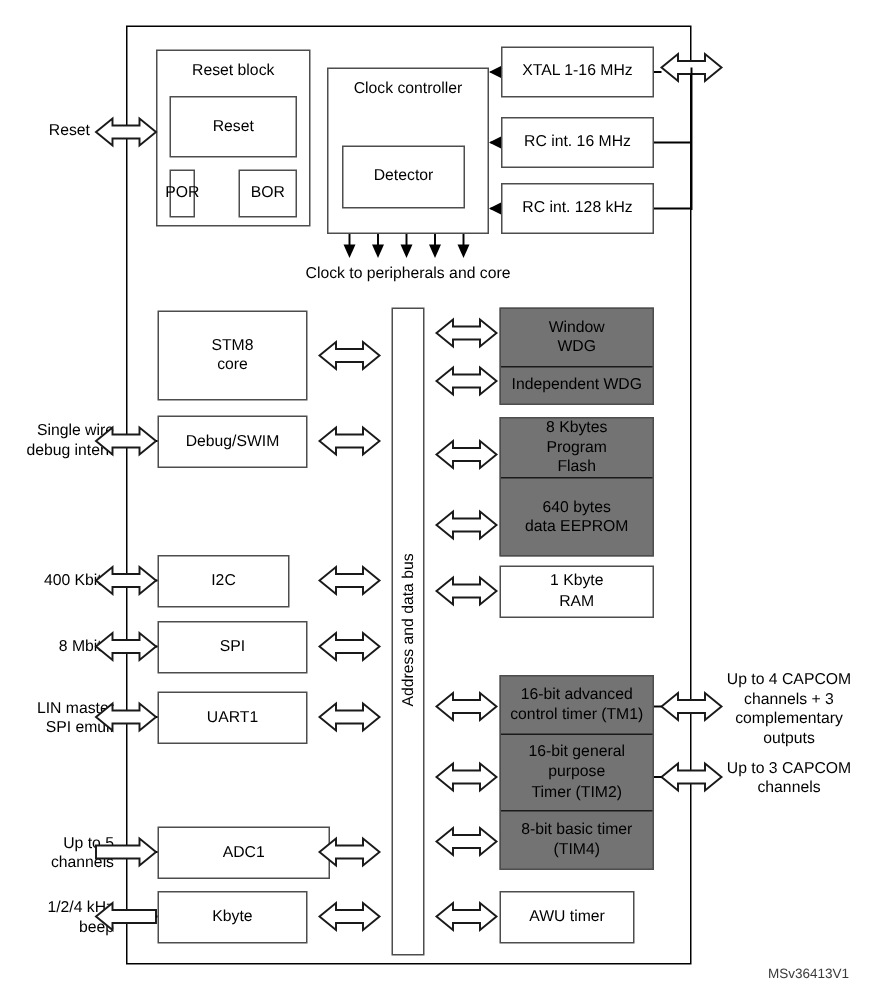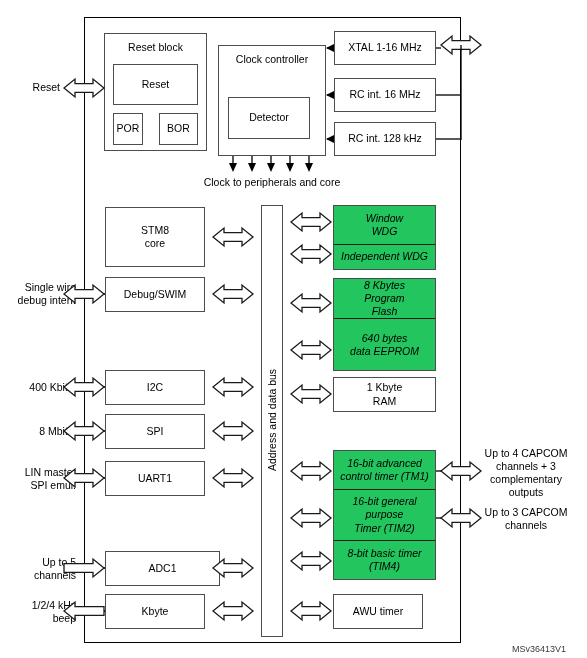--- a/index.html
+++ b/index.html
@@ -55,25 +55,24 @@
     text-align: center;
     font-size: 10.5px;
     top: 7px;
     left: 0;
   }
   
   .stack {
     position: absolute;
     box-sizing: border-box;
     border: 1.4px solid #4d4d4d;
-    background: #22c55e;
+    background: #737373;
     z-index: 4;
     display: flex;
     flex-direction: column;
-    font-style: italic;
   }
   .stack > .cell {
     flex: 1 1 auto;
     display: flex;
     align-items: center;
     justify-content: center;
     text-align: center;
     font-size: 10.5px;
     line-height: 1.25;
     box-sizing: border-box;
@@ -124,21 +123,21 @@
 <div id="diagram">
 
   <div class="chip-frame" style="left:84px; top:17px; width:377px; height:626px;"></div>
 
   <div class="group" style="left:104px; top:33px; width:103px; height:118px;">
     <div class="group-title">Reset block</div>
   </div>
   <div class="blk" style="left:113px; top:64px; width:85px; height:41px;">
     <span>Reset</span>
   </div>
-  <div class="blk" style="left:113px; top:113px; width:30px; height:32px;">
+  <div class="blk" style="left:113px; top:113px; width:17px; height:32px;">
     <span>POR</span>
   </div>
   <div class="blk" style="left:159px; top:113px; width:39px; height:32px;">
     <span>BOR</span>
   </div>
   <div class="lbl right" style="left:6px; top:81px; width:54px;">Reset</div>
 
   <div class="group" style="left:218px; top:45px; width:108px; height:111px;">
     <div class="group-title">Clock controller</div>
   </div>
@@ -164,21 +163,21 @@
     <span>STM8
 core</span>
   </div>
 
   <div class="blk" style="left:105px; top:277px; width:100px; height:35px;">
     <span>Debug/SWIM</span>
   </div>
   <div class="lbl right" style="left:2px; top:281px; width:74px;">Single wire
 debug interf.</div>
 
-  <div class="blk" style="left:105px; top:370px; width:100px; height:35px;">
+  <div class="blk" style="left:105px; top:370px; width:88px; height:35px;">
     <span>I2C</span>
   </div>
   <div class="lbl right" style="left:2px; top:381px; width:74px;">400 Kbit/s</div>
 
   <div class="blk" style="left:105px; top:414px; width:100px; height:35px;">
     <span>SPI</span>
   </div>
   <div class="lbl right" style="left:2px; top:425px; width:74px;">8 Mbit/s</div>
 
   <div class="blk" style="left:105px; top:461px; width:100px; height:35px;">

